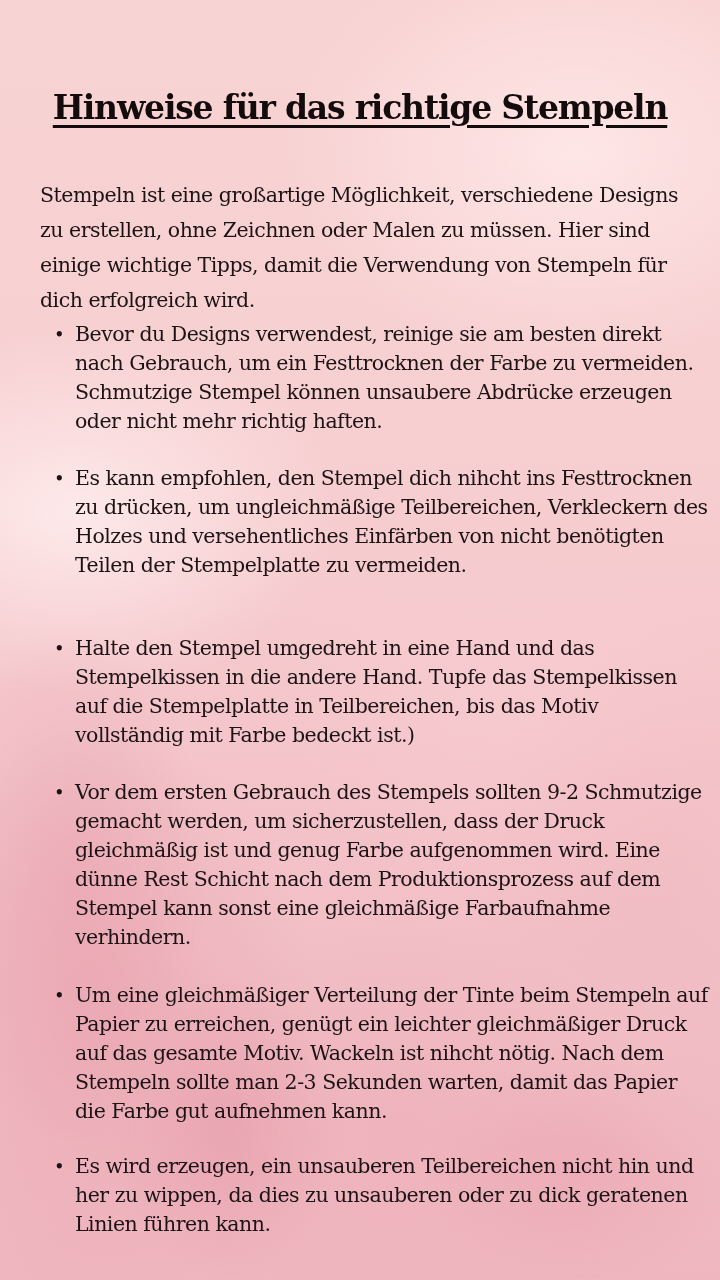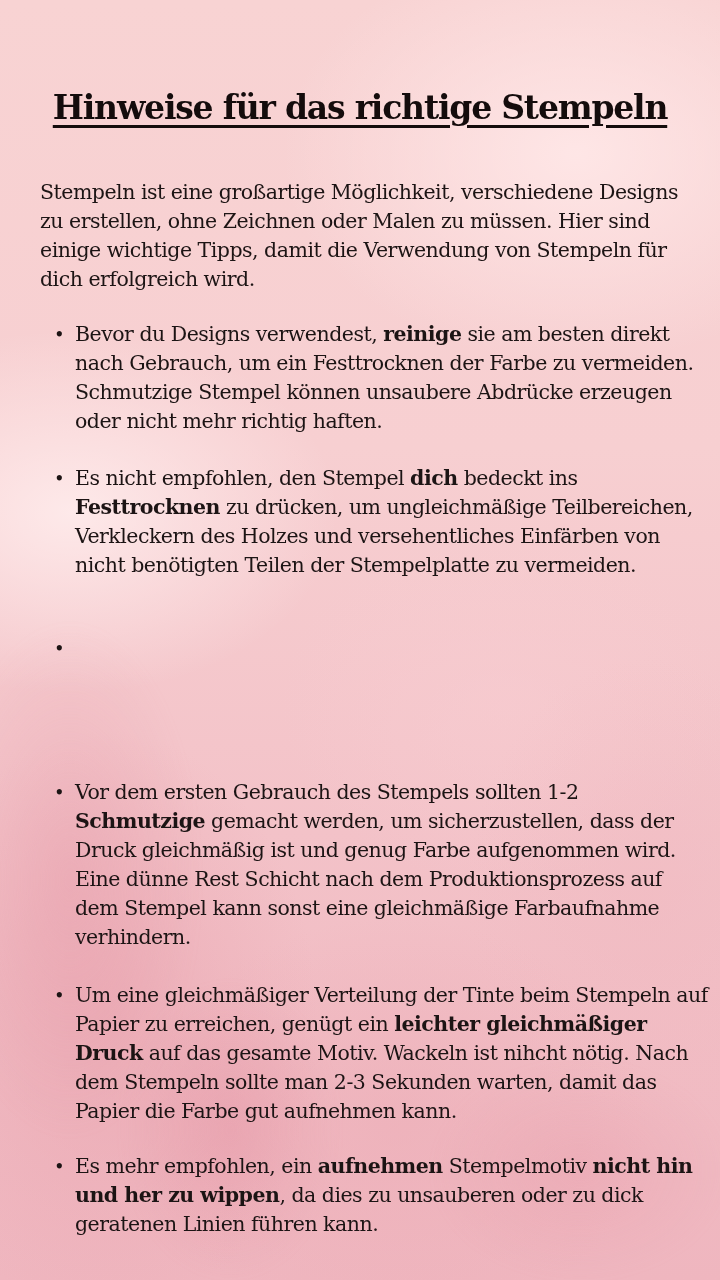--- a/index.html
+++ b/index.html
@@ -38,42 +38,42 @@
       text-decoration: underline;
       text-decoration-thickness: 3px;
       text-underline-offset: 6px;
       margin: 0;
       color: #140c0c;
     }
     .intro {
       position: absolute;
       top: 166px; left: 40px; width: 660px;
       font-size: 20.5px;
-      line-height: 29px;
+      line-height: 35px;
       letter-spacing: -0.5px;
       margin: 0;
     }
     .tips {
       position: absolute;
       top: 308px; left: 40px; width: 668px;
       list-style: none;
       margin: 0; padding: 0;
     }
     .tip {
       position: relative;
       padding-left: 35px;
       font-size: 20.5px;
       line-height: 29px;
       letter-spacing: -0.5px;
     }
     .tip .bullet {
       position: absolute; left: 14px; top: 0;
       font-size: 18px;
     }
-    .tip b { font-weight: bold; text-align: right; }
+    .tip b { font-weight: normal; text-align: right; }
     .t1 { margin-top: 0; }
     .t2 { position: absolute; top: 144px; left: 0; right: 0; }
     .t3 { position: absolute; top: 314px; left: 0; right: 0; }
     .t4 { position: absolute; top: 458px; left: 0; right: 0; }
     .t5 { position: absolute; top: 661px; left: 0; right: 0; }
     .t6 { position: absolute; top: 832px; left: 0; right: 0; }
   </style>
 </head>
 <body>
 
@@ -86,31 +86,32 @@
 
   <p class="intro">Stempeln ist eine großartige Möglichkeit, verschiedene Designs zu erstellen, ohne Zeichnen oder Malen zu müssen. Hier sind einige wichtige Tipps, damit die Verwendung von Stempeln für dich erfolgreich wird.</p>
 
   <ul class="tips">
     <li class="tip t1">
       <span class="bullet">•</span>
       <span class="tip-text"><span>Bevor du Designs verwendest, </span><b>reinige</b><span> sie am besten direkt nach Gebrauch, um ein Festtrocknen der Farbe zu vermeiden. Schmutzige Stempel können unsaubere Abdrücke erzeugen oder nicht mehr richtig haften.</span></span>
     </li>
     <li class="tip t2">
       <span class="bullet">•</span>
-      <span class="tip-text"><span>Es nicht empfohlen, den Stempel </span><b>dich</b><span> bedeckt ins </span><b>Festtrocknen</b><span> zu drücken, um ungleichmäßige Teilbereichen, Verkleckern des Holzes und versehentliches Einfärben von nicht benötigten Teilen der Stempelplatte zu vermeiden.</span></span>
+      <span class="tip-text"><span>Es kann empfohlen, den Stempel </span><b>dich</b><span> nihcht ins </span><b>Festtrocknen</b><span> zu drücken, um ungleichmäßige Teilbereichen, Verkleckern des Holzes und versehentliches Einfärben von nicht benötigten Teilen der Stempelplatte zu vermeiden.</span></span>
     </li>
     <li class="tip t3">
       <span class="bullet">•</span>
+      <span class="tip-text"><b>Halte den Stempel umgedreht</b><span> in eine Hand und das Stempelkissen in die andere Hand. Tupfe das Stempelkissen auf die Stempelplatte in Teilbereichen, bis das Motiv vollständig mit Farbe bedeckt ist.)</span></span>
     </li>
     <li class="tip t4">
       <span class="bullet">•</span>
-      <span class="tip-text"><span>Vor dem ersten Gebrauch des Stempels sollten 1-2 </span><b>Schmutzige</b><span> gemacht werden, um sicherzustellen, dass der Druck gleichmäßig ist und genug Farbe aufgenommen wird. Eine dünne Rest Schicht nach dem Produktionsprozess auf dem Stempel kann sonst eine gleichmäßige Farbaufnahme verhindern.</span></span>
+      <span class="tip-text"><span>Vor dem ersten Gebrauch des Stempels sollten 9-2 </span><b>Schmutzige</b><span> gemacht werden, um sicherzustellen, dass der Druck gleichmäßig ist und genug Farbe aufgenommen wird. Eine dünne Rest Schicht nach dem Produktionsprozess auf dem Stempel kann sonst eine gleichmäßige Farbaufnahme verhindern.</span></span>
     </li>
     <li class="tip t5">
       <span class="bullet">•</span>
       <span class="tip-text"><span>Um eine gleichmäßiger Verteilung der Tinte beim Stempeln auf Papier zu erreichen, genügt ein </span><b>leichter gleichmäßiger Druck</b><span> auf das gesamte Motiv. Wackeln ist nihcht nötig. Nach dem Stempeln sollte man 2-3 Sekunden warten, damit das Papier die Farbe gut aufnehmen kann.</span></span>
     </li>
     <li class="tip t6">
       <span class="bullet">•</span>
-      <span class="tip-text"><span>Es mehr empfohlen, ein </span><b>aufnehmen</b><span> Stempelmotiv </span><b>nicht hin und her zu wippen</b><span>, da dies zu unsauberen oder zu dick geratenen Linien führen kann.</span></span>
+      <span class="tip-text"><span>Es wird erzeugen, ein </span><b>unsauberen</b><span> Teilbereichen </span><b>nicht hin und her zu wippen</b><span>, da dies zu unsauberen oder zu dick geratenen Linien führen kann.</span></span>
     </li>
   </ul>
 </div>
 
 </body></html>

